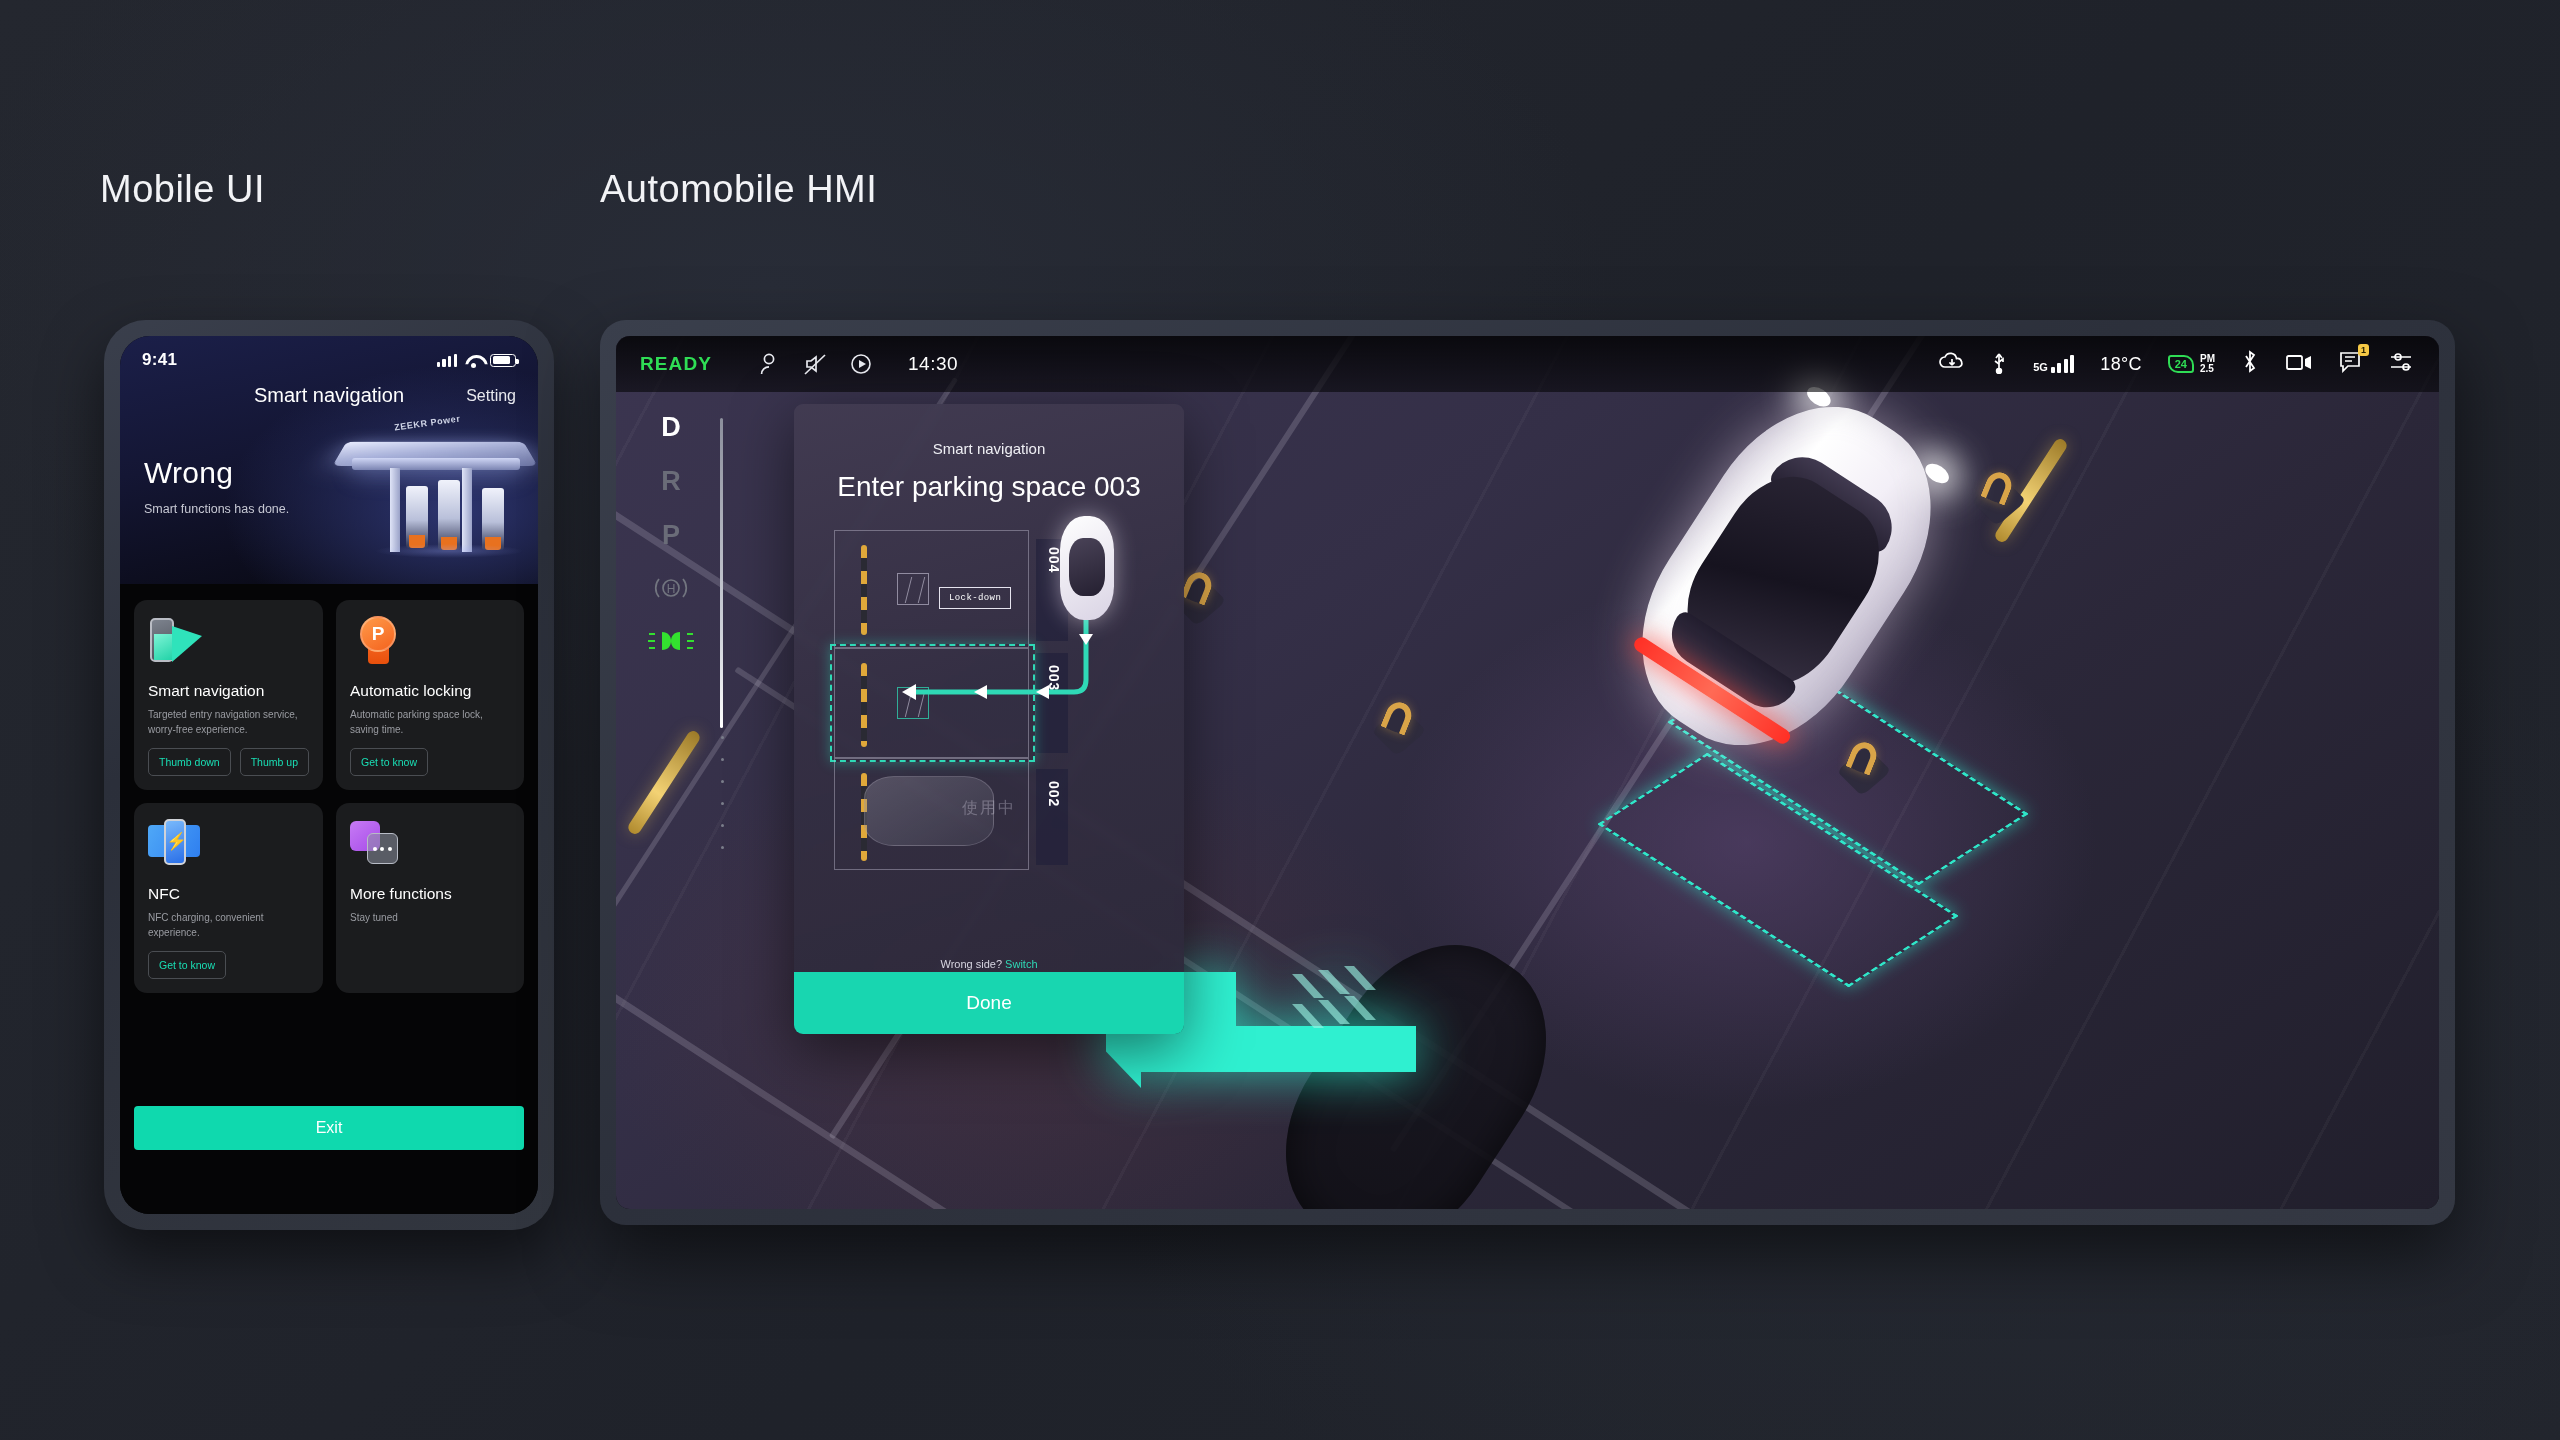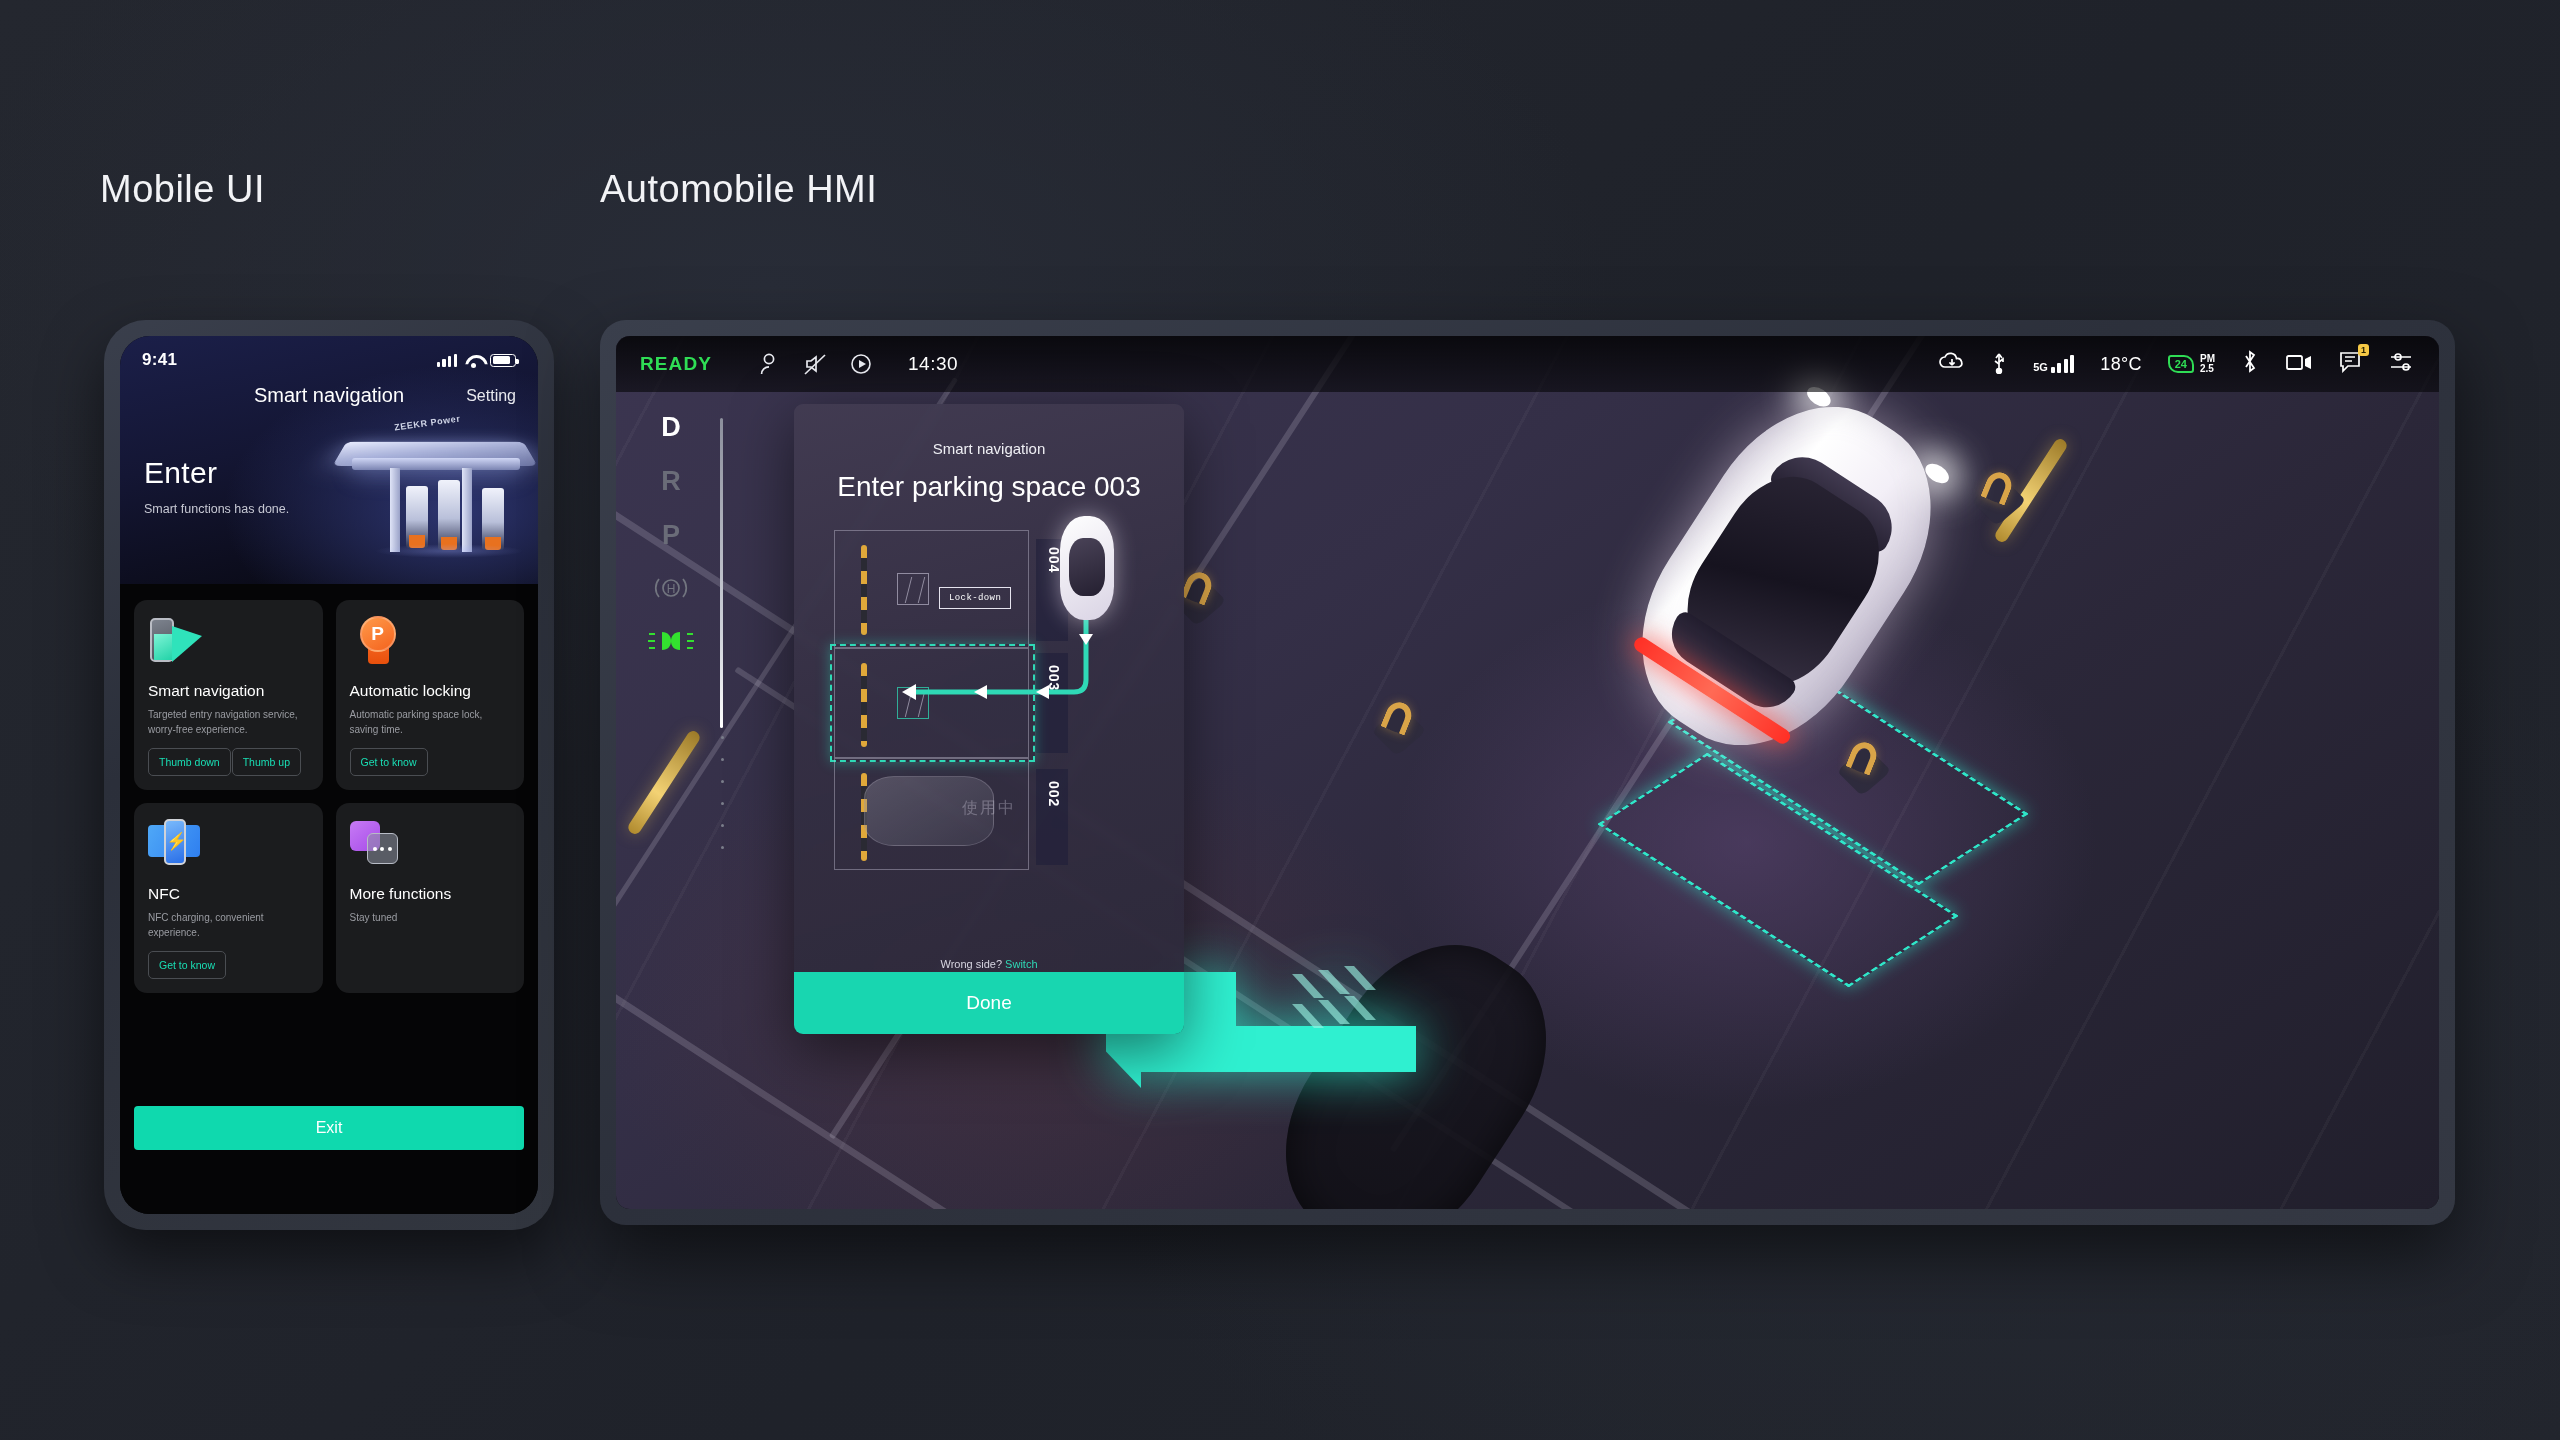--- a/index.html
+++ b/index.html
@@ -93,21 +93,21 @@
   .st-base{position:absolute;left:40px;top:142px;width:150px;height:14px;border-radius:50%;
     background:radial-gradient(closest-side,rgba(160,175,255,.30),rgba(0,0,0,0));}
 
   .phone-body { background:#050506; padding:16px 14px 0; height:calc(100% - 248px); position:relative;}
   .card-grid { display:grid; grid-template-columns:1fr 1fr; gap:13px; }
   .card { background:#1b1c1e; border-radius:13px; padding:16px 14px 14px; min-height:190px;
           display:flex; flex-direction:column; }
   .card-icon { width:58px; height:52px; position:relative; margin-bottom:14px; }
   .card-h { font-size:15.5px; font-weight:400; color:#fff; margin-bottom:7px; }
   .card-p { font-size:10px; line-height:1.5; color:#9a9ca2; flex:1; }
-  .card-btns { display:flex; gap:1px; margin-top:10px;border-radius:7px; }
+  .card-btns { display:flex; gap:9px; margin-top:10px;border-radius:7px; }
   .ghost-btn { border:1px solid #4a4d52; border-radius:5px; font-size:10.5px; color:#19dfb5;
     padding:7px 10px; background:transparent; white-space:nowrap; }
 
   
   .ic-nav-phone{position:absolute;left:2px;top:2px;width:24px;height:44px;border-radius:5px;
     border:2px solid #b9bcc4;background:linear-gradient(160deg,#7d838e,#4a4e57);}
   .ic-nav-phone::after{content:"";position:absolute;left:2px;top:14px;width:18px;height:26px;
     background:linear-gradient(150deg,#7ef4d6,#22d3a8);}
   .ic-nav-flag{position:absolute;left:24px;top:10px;width:0;height:0;
     border-left:30px solid #2fe3bb;border-top:10px solid transparent;border-bottom:26px solid transparent;}
@@ -306,21 +306,21 @@
               </span>
           </span>
         </div>
 
         <div class="pnav">
           <span class="pnav-title">Smart navigation</span>
           <span class="pnav-action">Setting</span>
         </div>
 
         <div class="hero-text">
-          <div class="hero-h">Enter</div>
+          <div class="hero-h">Wrong</div>
           <div class="hero-sub">Smart functions has done.</div>
         </div>
 
         <div class="station">
           <div class="st-brand">ZEEKR Power</div>
           <div class="st-canopy"></div>
             <div class="st-canopy2"></div>
           <div class="st-pillar st-p1"></div>
             <div class="st-pillar st-p2"></div>
           <div class="charger ch1"></div>

